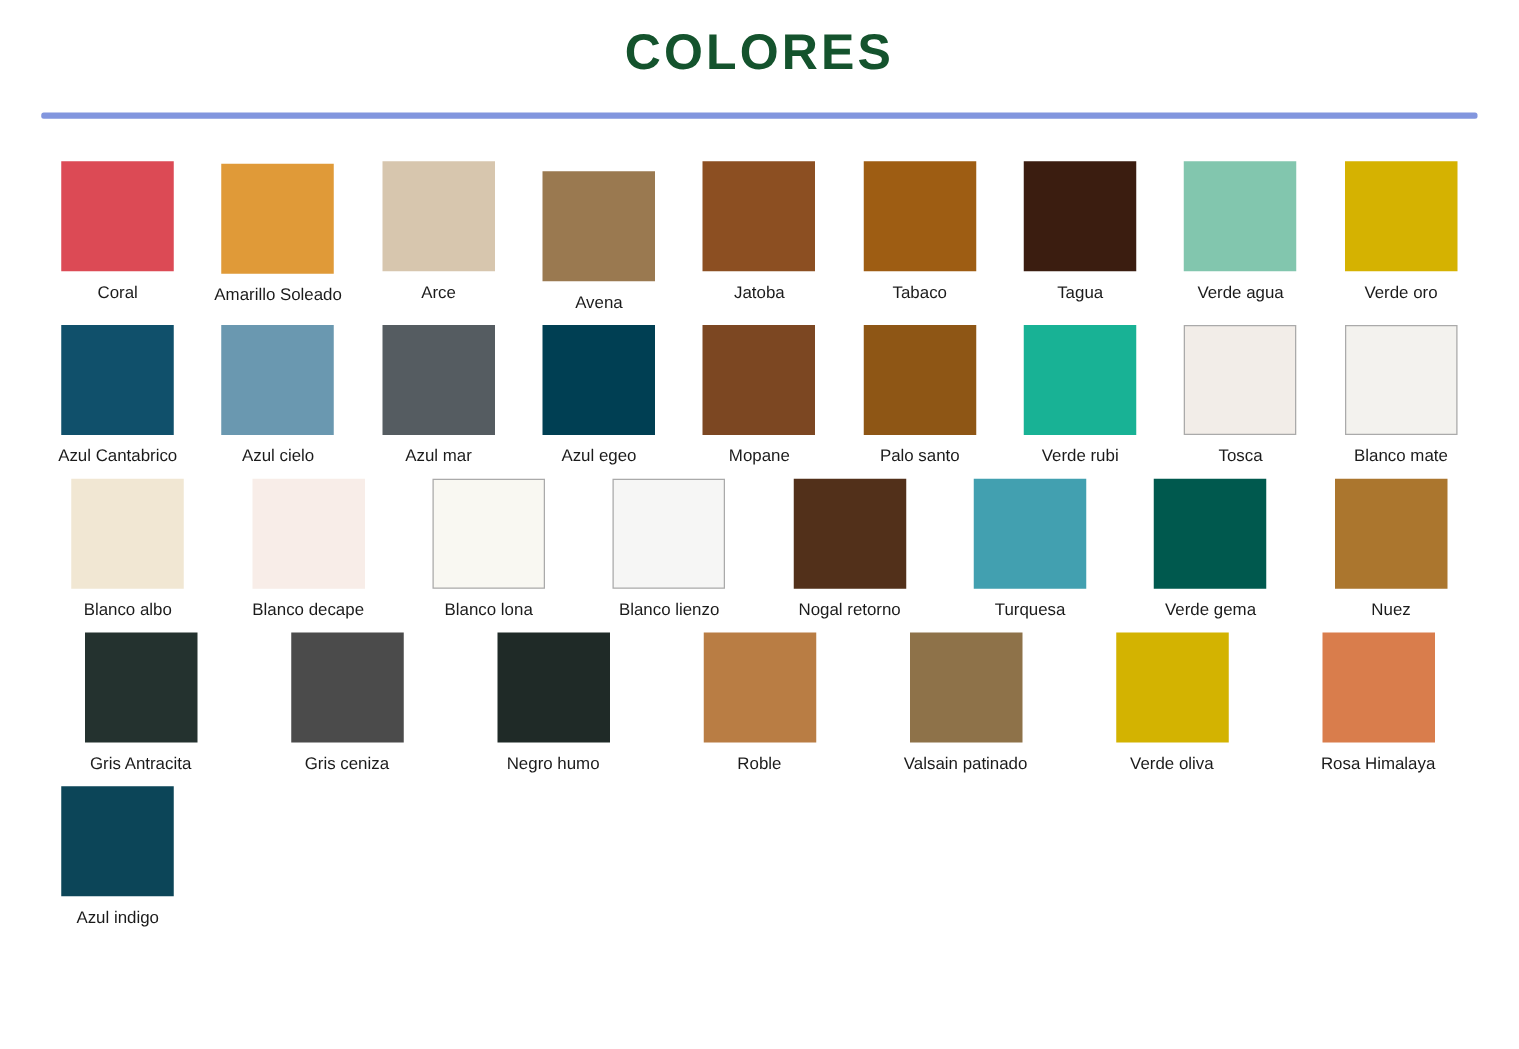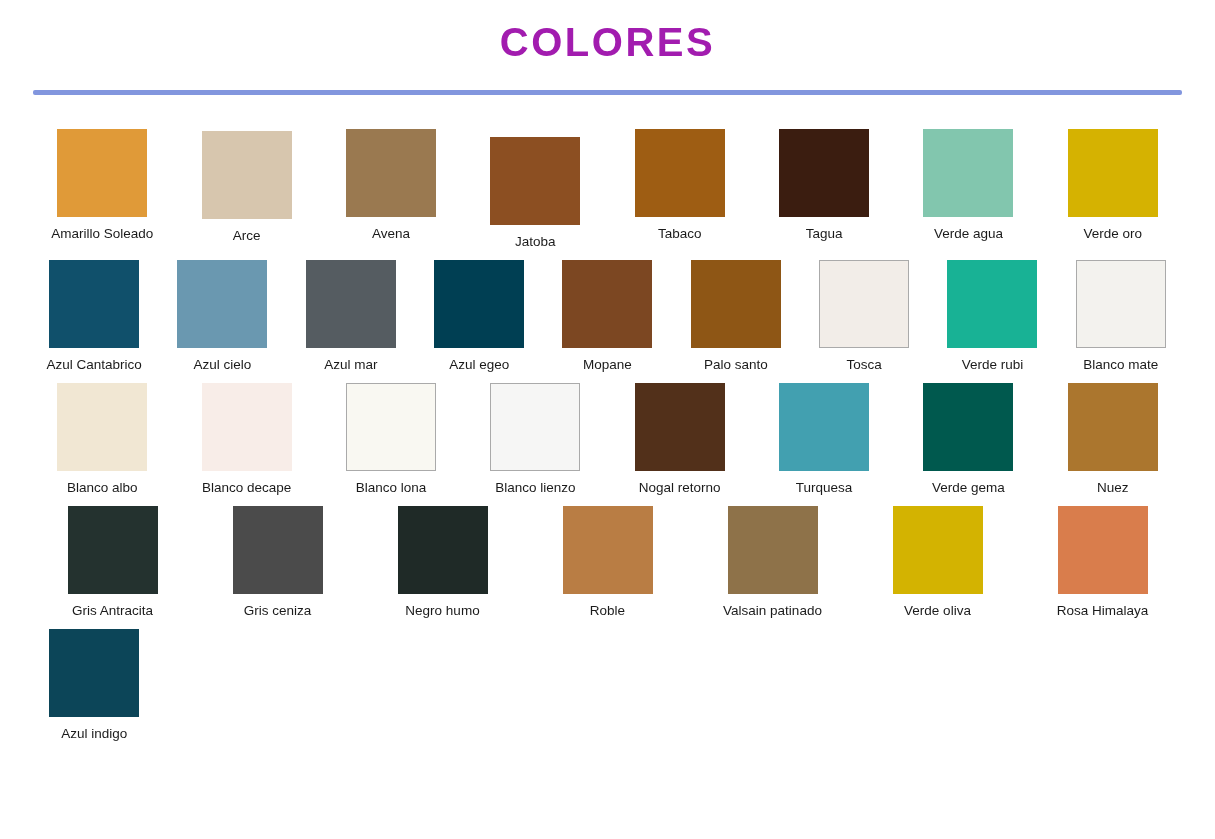--- a/index.html
+++ b/index.html
@@ -28,21 +28,21 @@
   .header {
     width: 100%;
     padding-top: 20px;
     text-align: center;
   }
   .page-title {
     font-family: "Liberation Sans", sans-serif;
     font-size: 40px;
     font-weight: bold;
     letter-spacing: 2.5px;
-    color: #a21caf;
+    color: #14532d;
     line-height: 1.1;
     margin: 0;
     text-align: center;
   }
   .title-rule {
     margin: 26px 33px 0 33px;
     height: 5px;
     background: #8296de;
     border-radius: 2px;
   }
@@ -97,20 +97,24 @@
 
   <div class="header">
     <h1 class="page-title">COLORES</h1>
     <div class="title-rule"></div>
   </div>
 
   <div class="grid-wrap">
 
   <div class="swatch-row row-0">
         <div class="swatch-cell">
+          <div class="swatch-chip" style="background: rgb(220, 74, 85);"></div>
+          <div class="swatch-label">Coral</div>
+        </div>
+        <div class="swatch-cell">
           <div class="swatch-chip" style="background: rgb(224, 154, 56);"></div>
           <div class="swatch-label">Amarillo Soleado</div>
         </div>
         <div class="swatch-cell">
           <div class="swatch-chip" style="background: rgb(215, 198, 174);"></div>
           <div class="swatch-label">Arce</div>
         </div>
         <div class="swatch-cell">
           <div class="swatch-chip" style="background: rgb(154, 121, 80);"></div>
           <div class="swatch-label">Avena</div>
@@ -155,28 +159,28 @@
         </div>
         <div class="swatch-cell">
           <div class="swatch-chip" style="background: rgb(124, 71, 34);"></div>
           <div class="swatch-label">Mopane</div>
         </div>
         <div class="swatch-cell">
           <div class="swatch-chip" style="background: rgb(142, 86, 21);"></div>
           <div class="swatch-label">Palo santo</div>
         </div>
         <div class="swatch-cell">
+          <div class="swatch-chip" style="background: rgb(24, 178, 149);"></div>
+          <div class="swatch-label">Verde rubi</div>
+        </div>
+        <div class="swatch-cell">
           <div class="swatch-chip bordered" style="background: rgb(242, 237, 232);"></div>
           <div class="swatch-label">Tosca</div>
         </div>
         <div class="swatch-cell">
-          <div class="swatch-chip" style="background: rgb(24, 178, 149);"></div>
-          <div class="swatch-label">Verde rubi</div>
-        </div>
-        <div class="swatch-cell">
           <div class="swatch-chip bordered" style="background: rgb(243, 242, 238);"></div>
           <div class="swatch-label">Blanco mate</div>
         </div>
       </div>
       <div class="swatch-row row-2">
         <div class="swatch-cell">
           <div class="swatch-chip" style="background: rgb(241, 231, 211);"></div>
           <div class="swatch-label">Blanco albo</div>
         </div>
         <div class="swatch-cell">

